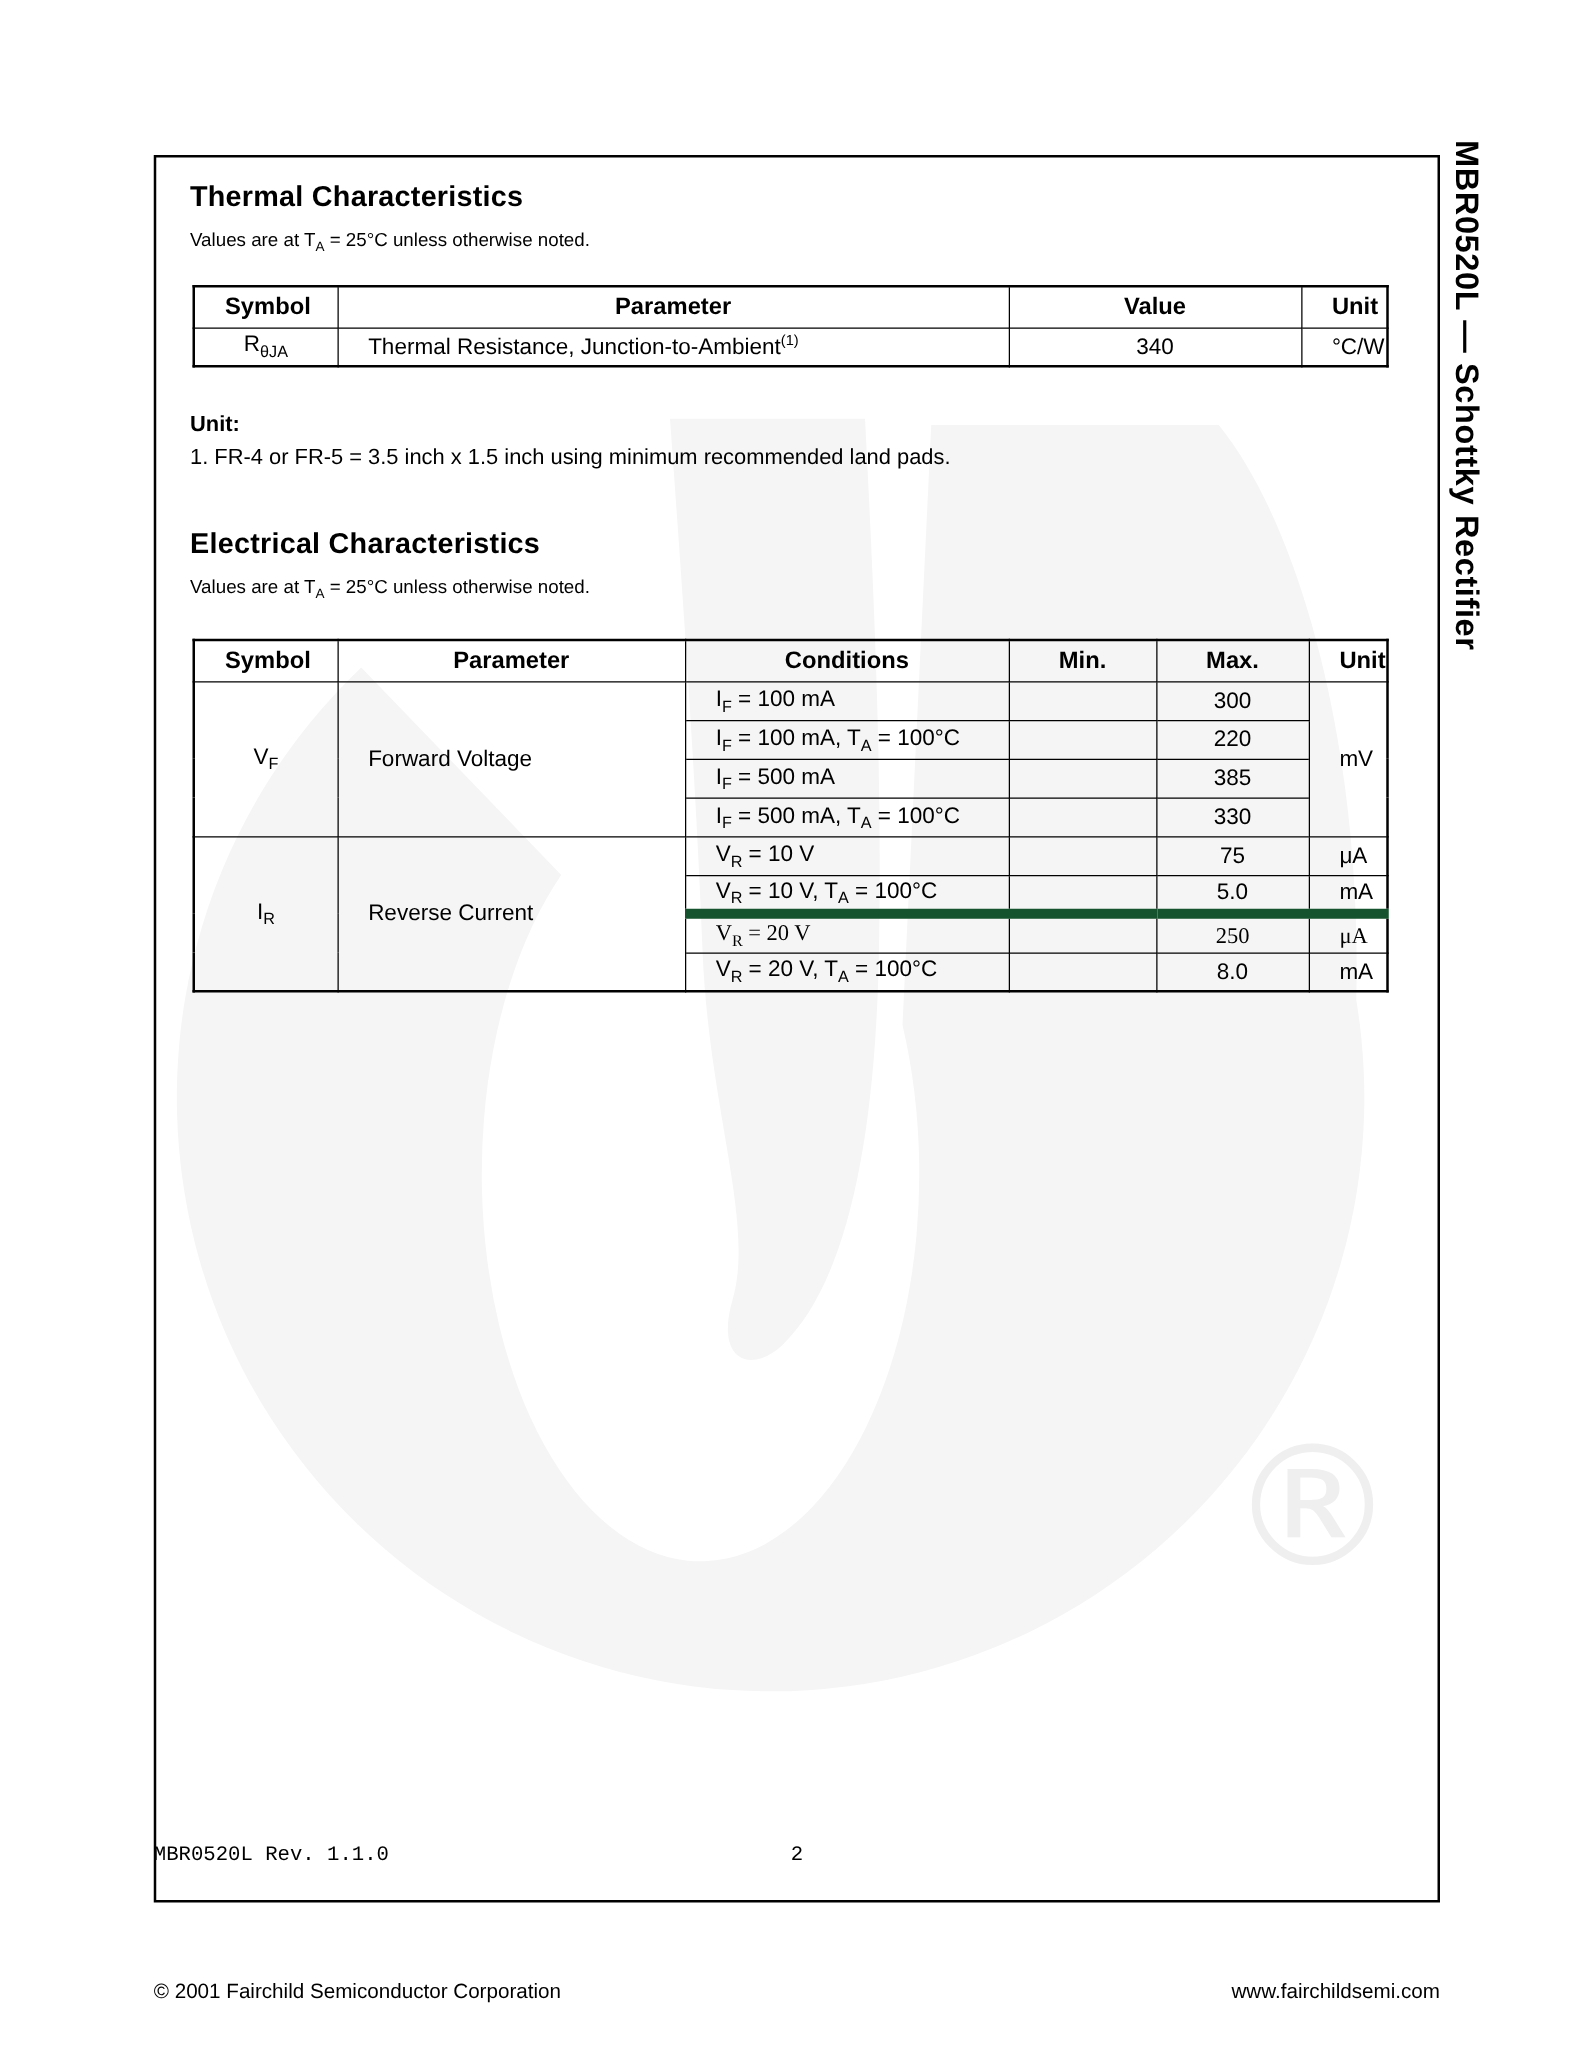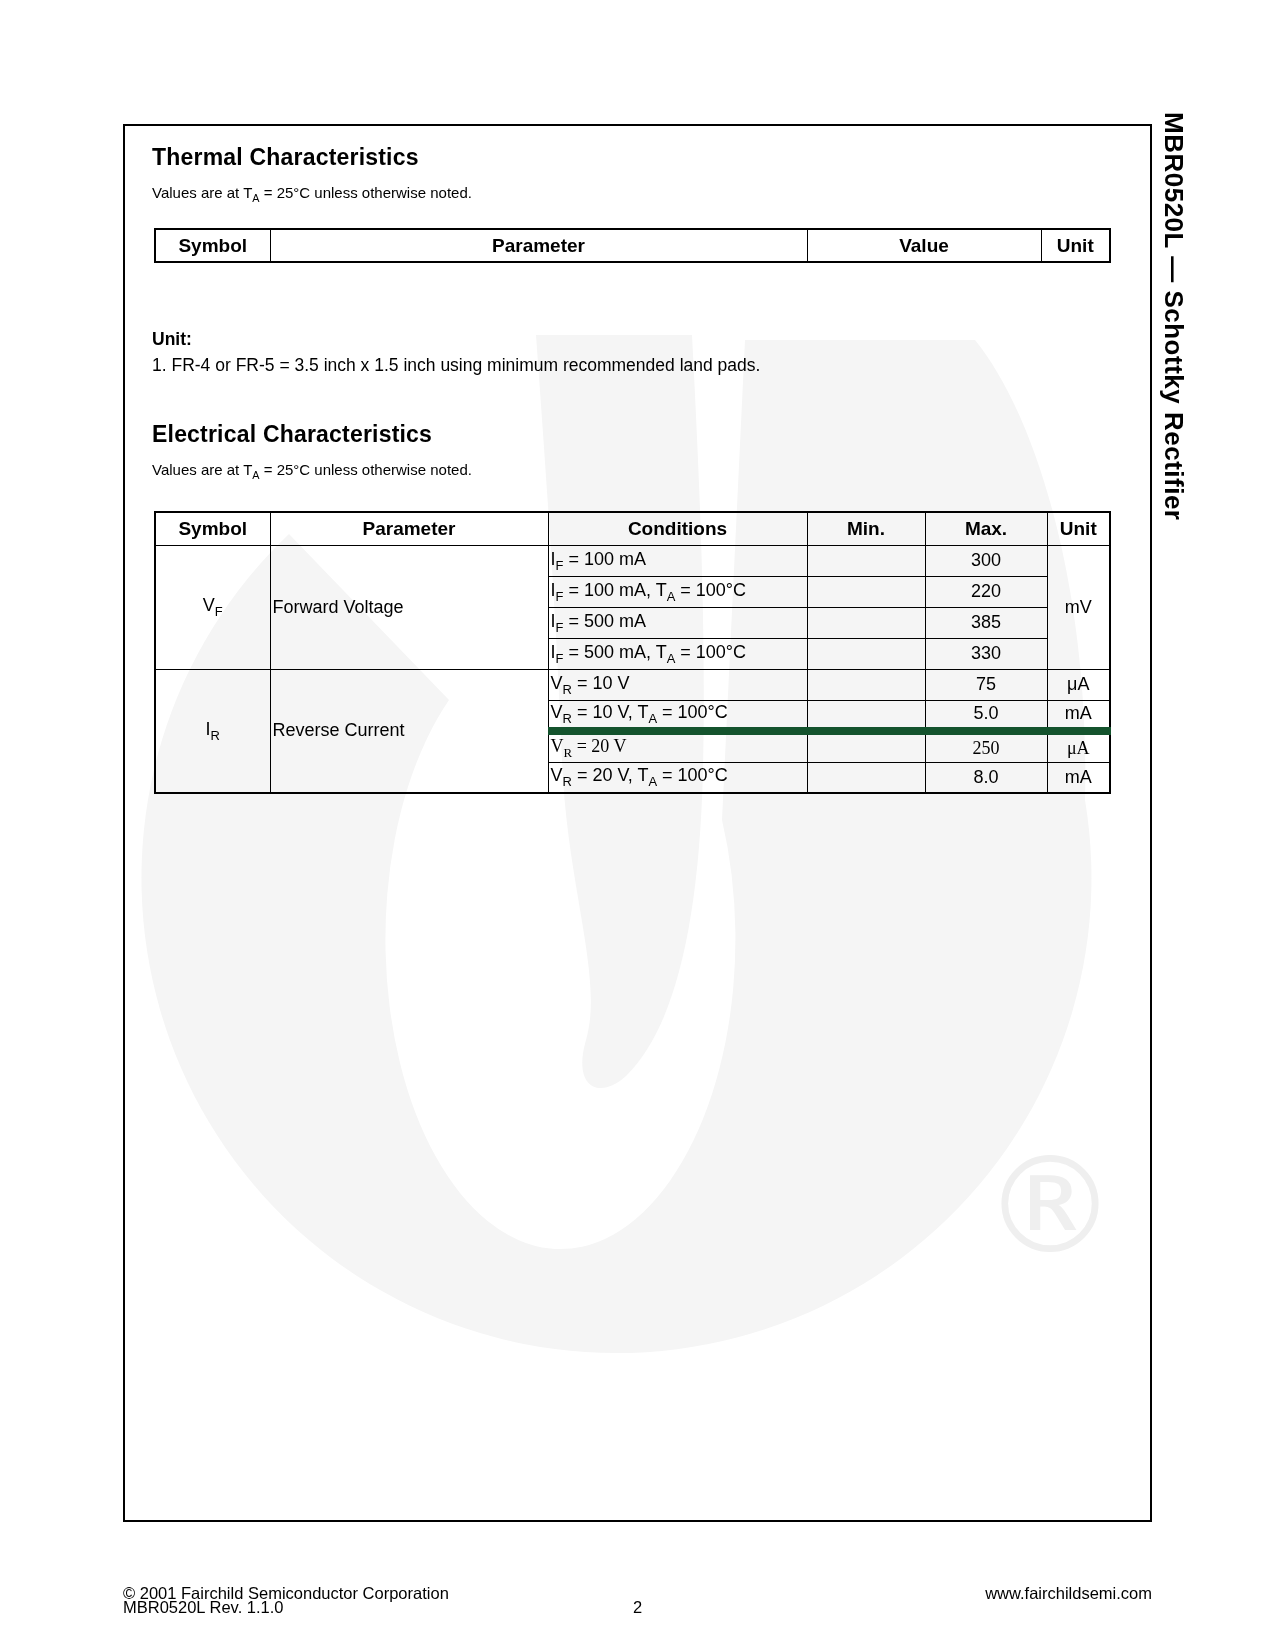--- a/index.html
+++ b/index.html
@@ -18,39 +18,39 @@
   .sec-title { font-size:23px; font-weight:bold; letter-spacing:0.2px; }
   .subtitle  { font-size:15px; }
   .note-label{ font-size:17.5px; font-weight:bold; }
   .note-text { font-size:17.5px; }
 
   table.dtable {
     border-collapse:collapse; table-layout:fixed;
     border:2px solid #000; background:transparent;
   }
   .dtable th, .dtable td {
-    border:1.5px solid #000; padding:0 2px; height:31px;
+    border:1.5px solid #000; padding:0 24px; height:31px;
     box-sizing:border-box; font-size:18px; background:transparent;
     vertical-align:middle; overflow:hidden; white-space:nowrap;
   }
   .dtable th { font-size:19px; font-weight:bold; text-align:center; height:33px; }
   .c { text-align:center; }
   .l { text-align:left; }
   tr.thick td { border-top:8px solid #14532d;font-family:Liberation Serif, serif; }
   sub { font-size:0.72em; }
   sup { font-size:0.65em; }
 
   .vertical-title {
     position:absolute; left:1158px; top:112px;
     writing-mode:vertical-rl; white-space:nowrap;
     font-size:26px; font-weight:bold; letter-spacing:0.5px;
   }
   .footer-line { position:absolute; left:123px; width:1029px; font-size:16.5px; }
   .f1 { top:1584px; }
-  .f2 { top:1598px; }
+  .f2 { top:1474px;font-family:Liberation Mono, monospace; }
   .fleft  { float:left; }
   .fright { float:right; }
   .pgnum  { position:absolute; left:0; right:0; text-align:center; }
 </style>
 </head>
 <body>
 
 <svg class="watermark" viewBox="0 0 1275 1650" xmlns="http://www.w3.org/2000/svg" aria-hidden="true">
   <path fill="#f5f5f5" d="M289,534 A475,475 0 1 0 1085,800 C1090,600 1040,420 975,340 L745,340 L722,820 A175,310 0 1 1 449,700 Z"></path>
   <path fill="#f5f5f5" d="M536,335 L692,335 C700,490 706,630 703,770 C699,930 673,1030 626,1076 C600,1100 572,1088 586,1040 C604,978 567,888 562,760 C556,610 545,460 536,335 Z"></path>
@@ -68,20 +68,26 @@
       <col style="width:537px">
       <col style="width:234px">
       <col style="width:69px">
   </colgroup>
   <tbody>
       <tr>
     <th>Symbol</th>
     <th>Parameter</th>
     <th>Value</th>
     <th>Unit</th>
+  </tr>
+  <tr>
+    <td class="c">R<sub>θJA</sub></td>
+    <td class="l">Thermal Resistance, Junction-to-Ambient<sup>(1)</sup></td>
+    <td class="c">340</td>
+    <td class="c">°C/W</td>
   </tr>
 </tbody>
   </table>
 
 <div class="abs note-label" style="left:152px; top:329px;">Unit:</div>
 <div class="abs note-text" style="left:152px; top:355px;">1. FR-4 or FR-5 = 3.5 inch x 1.5 inch using minimum recommended land pads.</div>
 
 <div class="abs sec-title" style="left:152px; top:421px;">Electrical Characteristics</div>
 <div class="abs subtitle" style="left:152px; top:461px;">Values are at T<sub>A</sub> = 25°C unless otherwise noted.</div>
 

